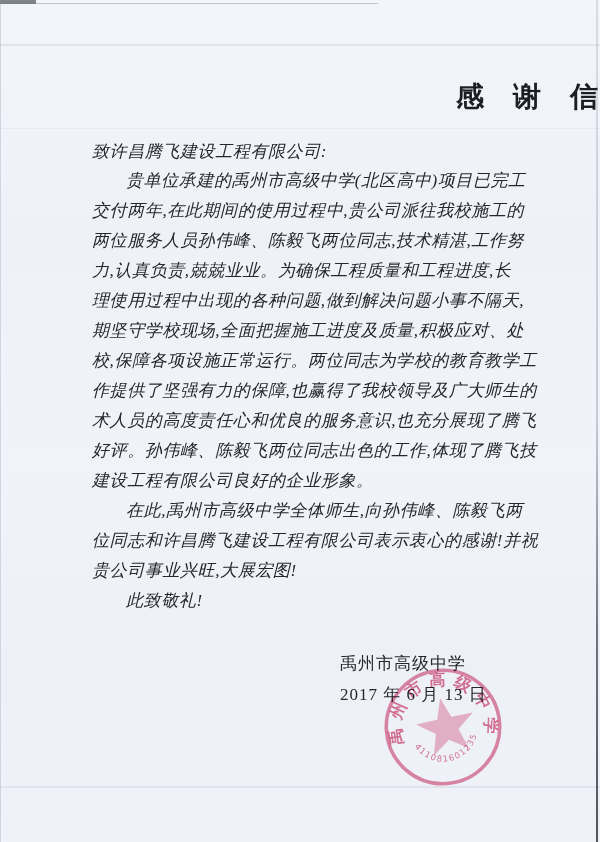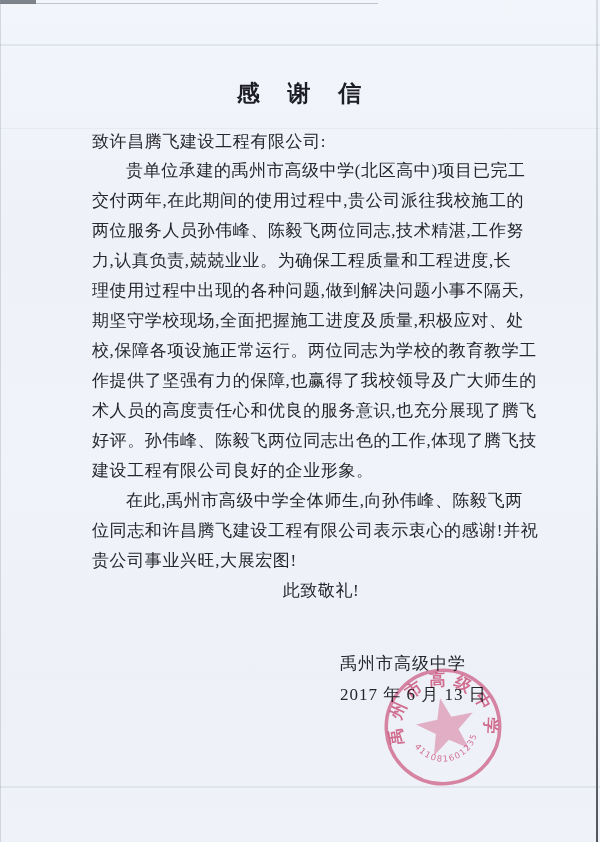--- a/index.html
+++ b/index.html
@@ -37,37 +37,38 @@
   }
   .scan-left-line {
     position: absolute; left: 0; top: 0; width: 1px; height: 100%;
     background: rgba(140,148,162,.30);
   }
 
   .title {
     position: absolute;
     left: 0; top: 78px; width: 100%;
     margin: 0;
-    text-align: center;
-    font-size: 23px;
+    text-align: right;
+    font-size: 28px;
     font-weight: 700;
     letter-spacing: 2px;
     word-spacing: 18px;
     color: #1d1e23;
   }
   .body-block {
     position: absolute;
-    left: 92px; top: 127px;
+    left: 92px; top: 137px;
     width: 424px;
     font-size: 17px;
     line-height: 30px;
     letter-spacing: 0.6px;
+    font-style: italic;
   }
   .line { margin: 0; height: 30px; white-space: nowrap; }
-  .line.indent { padding-left: 34px; text-align: center; }
+  .line.indent { padding-left: 34px; }
   .greeting { margin: 0 0 0 0; height: 29px; }
 
   .sig-block {
     position: absolute;
     left: 340px; top: 648px;
     font-size: 17px;
     line-height: 31px;
     letter-spacing: 1px;
   }
   .sig-block p { margin: 0; }

